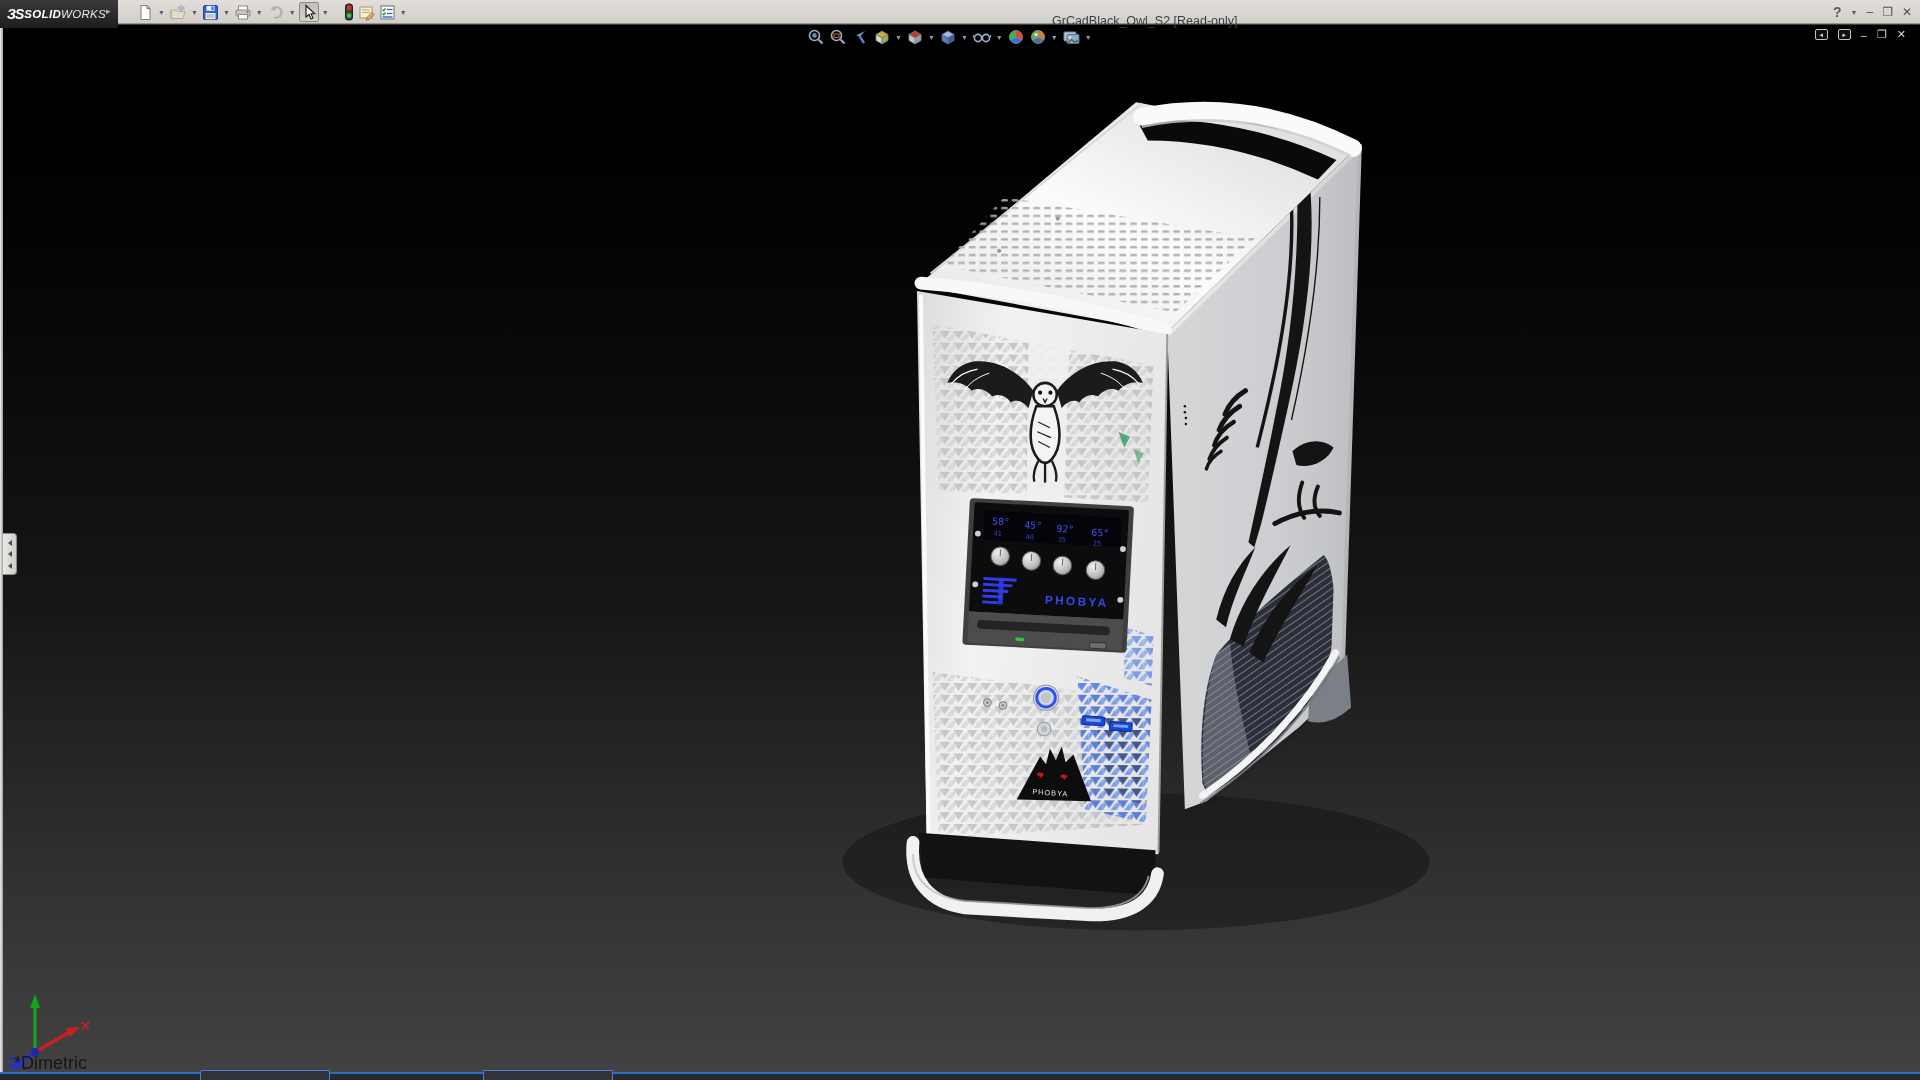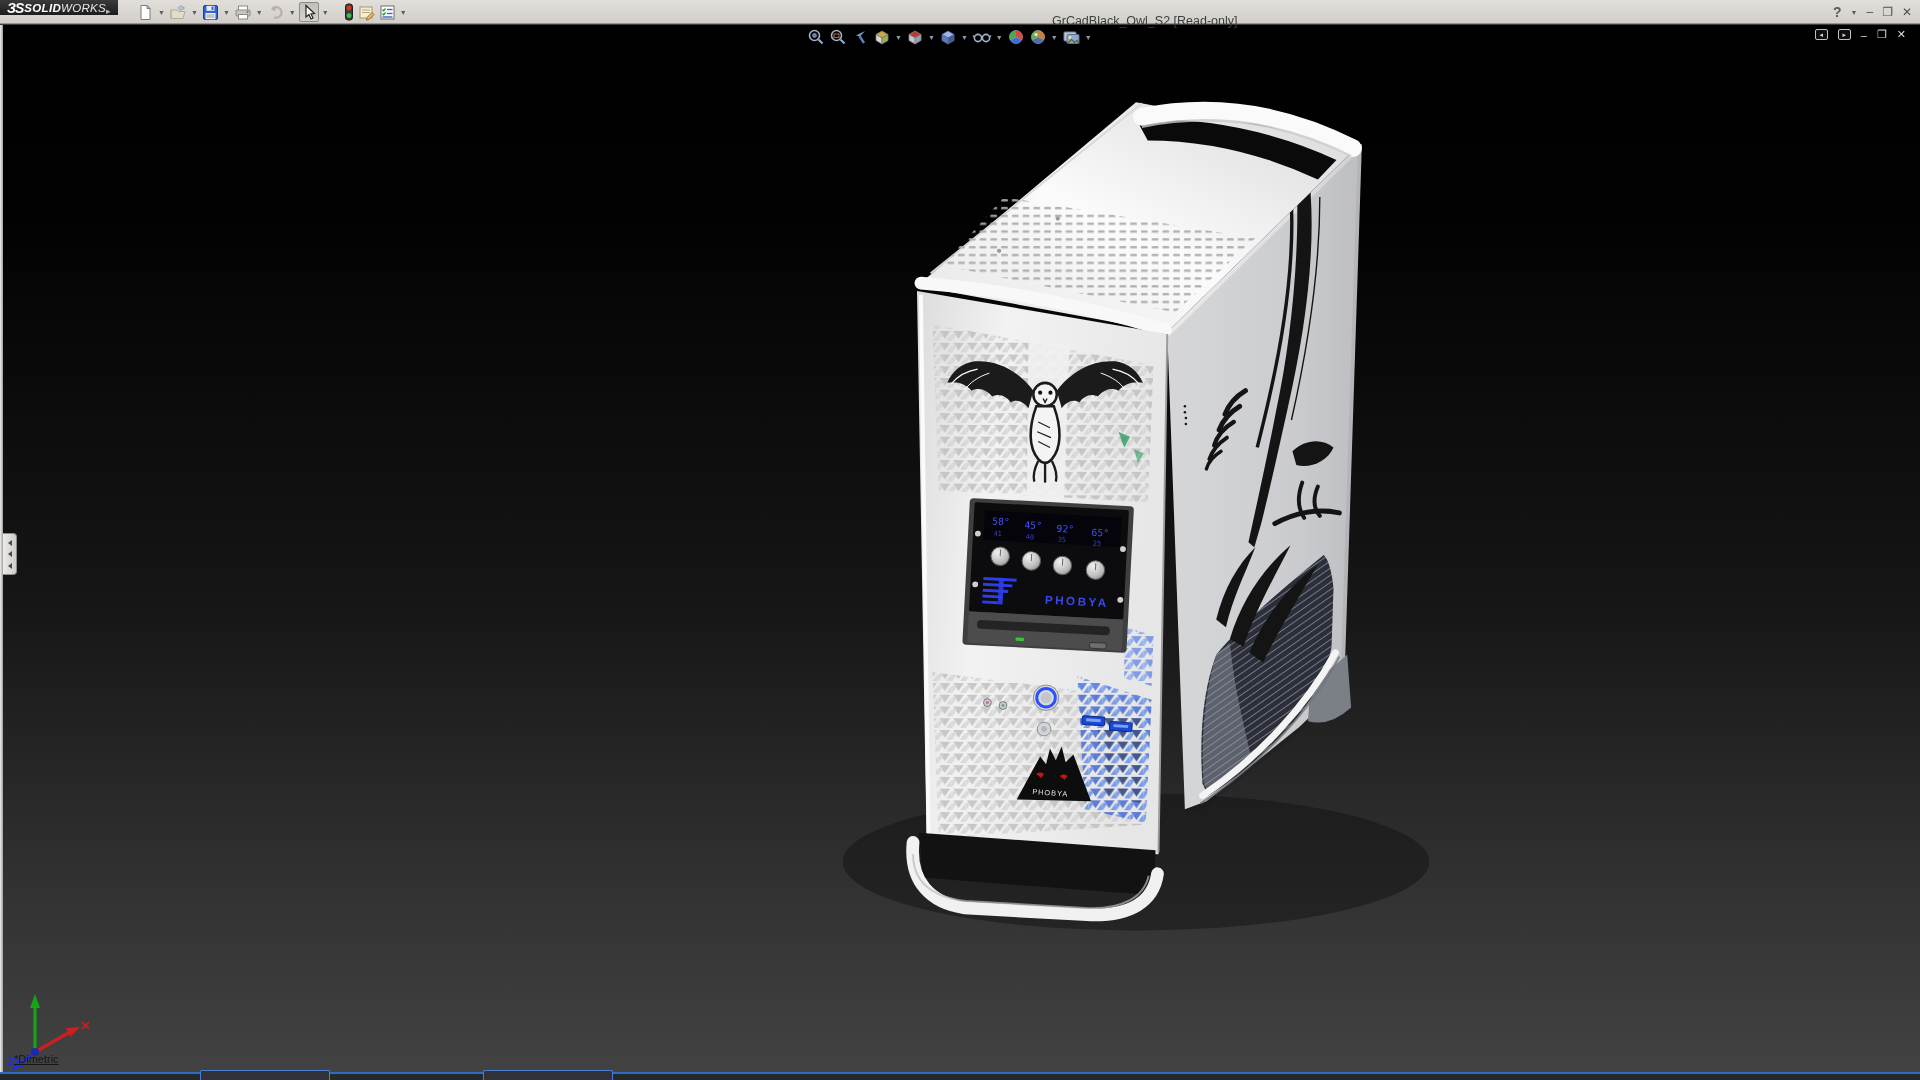--- a/index.html
+++ b/index.html
@@ -2,21 +2,21 @@
 <html><head>
 <meta charset="utf-8">
 <style>
   * { margin:0; padding:0; box-sizing:border-box; }
   html,body { width:1920px; height:1080px; overflow:hidden; background:#000;
               font-family:"Liberation Sans", sans-serif; }
 
   
   .titlebar { position:absolute; top:0; left:0; width:1920px; height:24px;
     background:linear-gradient(#e2dfda,#d2cfca); border-bottom:1px solid #979590; z-index:30; }
-  .logo-block { position:absolute; left:0; top:0; width:118px; height:15px;
+  .logo-block { position:absolute; left:0; top:0; width:118px; height:28px;
     background:linear-gradient(#3a3a3a,#1d1d1d); display:flex; align-items:center; padding-left:7px;text-align:center; }
   .logo-mark { color:#fff; font-weight:bold; font-style:italic; font-size:14px; letter-spacing:-1px; }
   .logo-text { color:#fff; font-size:11.5px; font-style:italic; margin-left:1px; letter-spacing:.3px; }
   .logo-text b { font-weight:bold; } .logo-text span { font-weight:normal; color:#e8e8e8; }
   .menu-expand { position:absolute; left:106px; top:6px; color:#b9b9b9; font-size:9px; }
   .tb { position:absolute; left:136px; top:1px; height:22px; display:flex; align-items:center; }
   .tbtn { display:flex; align-items:center; height:20px; padding:0 1px; margin-right:1px; border-radius:2px; }
   .tbtn svg { display:block; }
   .tbtn.pressed { background:linear-gradient(#c3c0ba,#d6d3ce); border:1px solid #8e8b86; }
   .drop { font-size:7px; color:#5c5c5c; margin:0 3px 0 2px; }
@@ -49,21 +49,21 @@
   .left-strip { position:absolute; left:0; top:0; width:3px; height:1056px;
     background:linear-gradient(90deg,#efefef,#9f9f9f); z-index:5; }
   .left-tab { position:absolute; left:3px; top:508px; width:14px; height:42px;
     background:linear-gradient(90deg,#eceae7,#cfcdc9); border:1px solid #8f8d89; border-left:none;
     border-radius:0 4px 4px 0; display:flex; flex-direction:column; justify-content:space-evenly;
     align-items:center; z-index:6; }
   .left-tab i { width:0; height:0; border-right:4px solid #4a4a4a; border-top:3px solid transparent;
     border-bottom:3px solid transparent; display:block; }
 
   
-  .view-label { position:absolute; left:14px; top:1028px; font-size:11px; color:#161616; z-index:8;text-decoration:underline; }
+  .view-label { position:absolute; left:14px; top:1028px; font-size:18px; color:#161616; z-index:8; }
   .triad { position:absolute; left:4px; top:955px; z-index:8; }
 
   
   .taskbar { position:absolute; left:0; bottom:0; width:1920px; height:8px; background:#26292c;
     border-top:2px solid #2e6bc4; z-index:20; }
   .task-box { position:absolute; bottom:0; height:10px; background:#30343a; border:1px solid #4a7fd1;
     border-bottom:none; border-radius:2px 2px 0 0; }
 </style>
 </head>
 <body>

